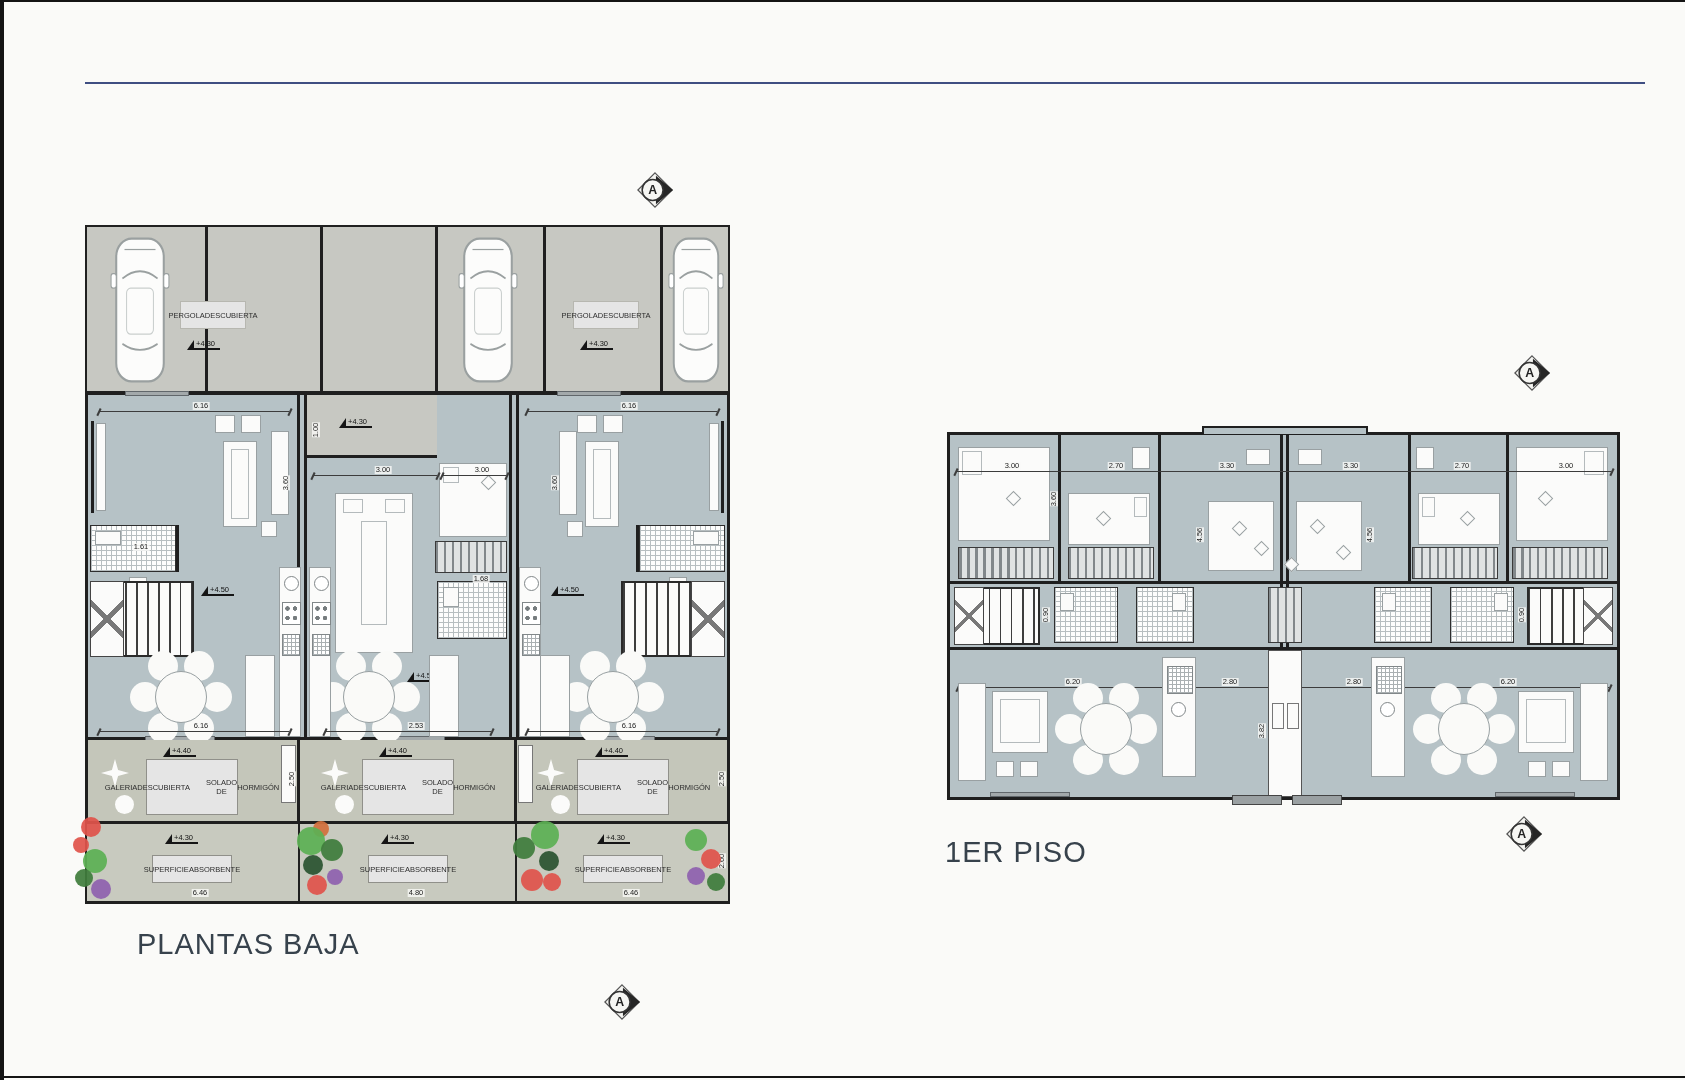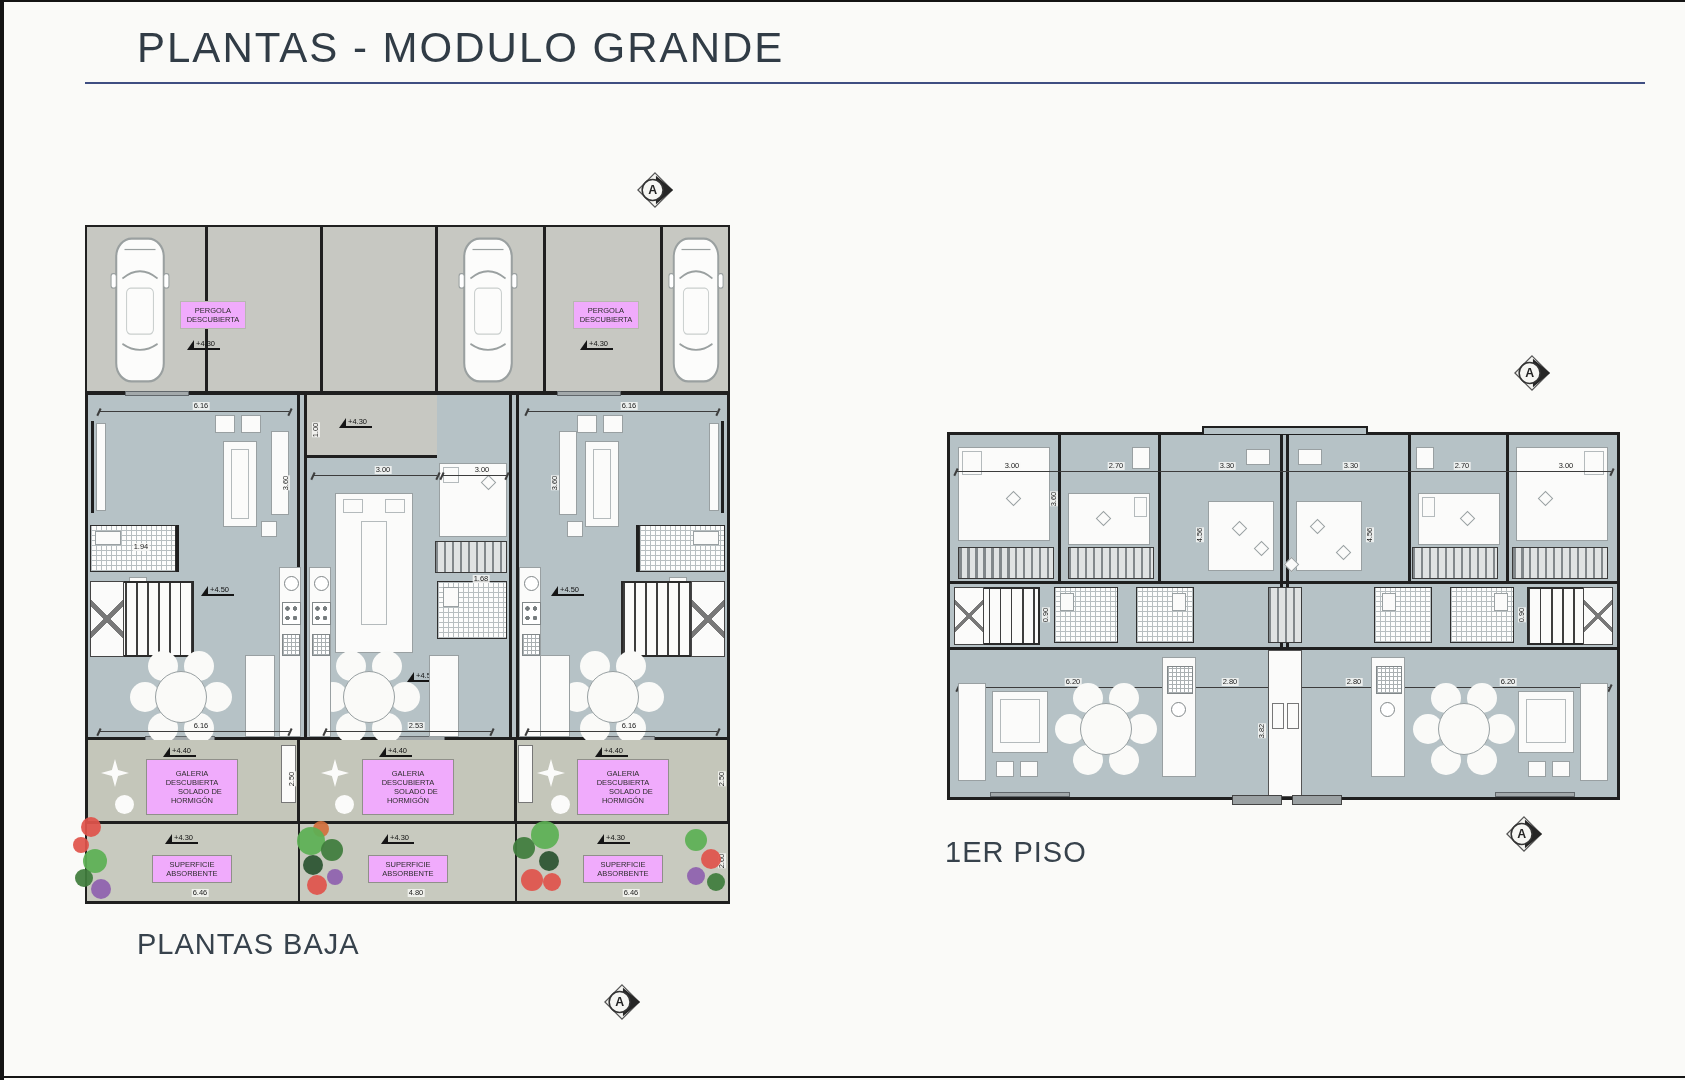--- a/index.html
+++ b/index.html
@@ -58,43 +58,42 @@
         top:-4px;transform:rotate(25deg);}
   .dl::before{left:-1px;} .dl::after{right:-1px;}
   .dim{position:absolute;font-size:7.5px;line-height:8px;color:#1c1c1c;white-space:nowrap;
        transform:translateX(-50%);background:rgba(250,250,247,.8);padding:0 1px;margin-left:8px;}
   .dimv{position:absolute;font-size:7.5px;line-height:8px;color:#1c1c1c;white-space:nowrap;
         transform:translate(-50%,-50%) rotate(-90deg);background:rgba(250,250,247,.8);}
   .lvl{position:absolute;display:flex;align-items:flex-end;height:13px;}
   .lvl .tri{display:block;width:0;height:0;border-bottom:10px solid #151515;border-left:7px solid transparent;}
   .lvl .txt{display:block;font-size:7.5px;line-height:9px;border-bottom:2px solid #151515;
             padding:0 5px 0 2px;color:#111;font-style:normal;font-weight:400;}
-  .lblbox{position:absolute;background:#f0abfc;border:1px solid #90908a;box-sizing:border-box;
-          display:flex;flex-direction:column;align-items:center;justify-content:center;
+  .lblbox{position:absolute;background:#e5e5e5;border:1px solid #90908a;box-sizing:border-box;
+          display:flex;flex-direction:row;align-items:center;justify-content:center;
           font-size:7.5px;line-height:9px;color:#2c2c2c;text-align:center;padding:2px 1px;}
   .lblbox span{display:block;}
   .gap-top{margin-top:0;padding-left:16px;}
   
   .plant{position:absolute;}
   .leaf{position:absolute;border-radius:50%;opacity:.93;}
   .lg1{background:#5cb054;} .lg2{background:#3f7d3c;} .lg3{background:#2b5430;}
   .lred{background:#e0544b;} .lorg{background:#d3703c;} .lpur{background:#8f62ae;}
   .sec{position:absolute;}
   svg text{font-family:"Liberation Sans",sans-serif;font-weight:bold;}
 </style>
 </head>
 <body>
 
 <div id="stage">
 
   <div class="edge" style="left:0;top:0;width:4px;height:1080px;"></div>
   <div class="edge" style="left:0;top:0;width:1685px;height:2px;"></div>
   <div class="edge" style="left:0;top:1076px;width:1685px;height:2px;"></div>
 
-  <div class="main-title">PLANTAS - MODULO GRANDE</div>
   <div class="rule"></div>
 
   <div class="plan" style="left:85px;top:225px;width:645px;height:680px;">
 
     <div class="outdoor" style="left:0;top:0;width:645px;height:170px;border:2.5px solid #202020;box-sizing:border-box;"></div>
     <div class="w" style="left:120px;top:2px;width:2.5px;height:166px;"></div>
     <div class="w" style="left:235px;top:2px;width:2.5px;height:166px;"></div>
     <div class="w" style="left:350px;top:2px;width:2.5px;height:166px;"></div>
     <div class="w" style="left:458px;top:2px;width:2.5px;height:166px;"></div>
     <div class="w" style="left:575px;top:2px;width:2.5px;height:166px;"></div>
@@ -172,21 +171,21 @@
     <div class="f" style="left:11px;top:198px;width:10px;height:88px;"></div>
     <div class="f" style="left:130px;top:190px;width:20px;height:18px;"></div>
     <div class="f" style="left:156px;top:190px;width:20px;height:18px;"></div>
     <div class="f" style="left:138px;top:216px;width:34px;height:86px;"></div>
     <div class="fi" style="left:146px;top:224px;width:18px;height:70px;"></div>
     <div class="f" style="left:186px;top:206px;width:18px;height:84px;"></div>
     <div class="f" style="left:176px;top:296px;width:16px;height:16px;"></div>
     <div class="tile" style="left:5px;top:300px;width:86px;height:47px;"></div>
     <div class="f" style="left:10px;top:306px;width:26px;height:14px;"></div>
     <div class="w" style="left:91px;top:300px;width:3px;height:47px;"></div>
-    <span class="dim" style="left:48px;top:318px;">1.94</span>
+    <span class="dim" style="left:48px;top:318px;">1.61</span>
     <div class="f" style="left:44px;top:352px;width:18px;height:22px;"></div>
     <div class="stair" style="left:5px;top:356px;width:104px;height:76px;"></div>
     <div class="xland" style="left:5px;top:356px;width:34px;height:76px;"></div>
     <span class="lvl" style="left:116px;top:358px;">
         <i class="tri"></i>
         <b class="txt">+4.50</b>
       </span>
     <div class="dining" style="left:70px;top:446px;"></div>
     <div class="f" style="left:160px;top:430px;width:30px;height:82px;"></div>
     <div class="f" style="left:194px;top:342px;width:22px;height:170px;">

